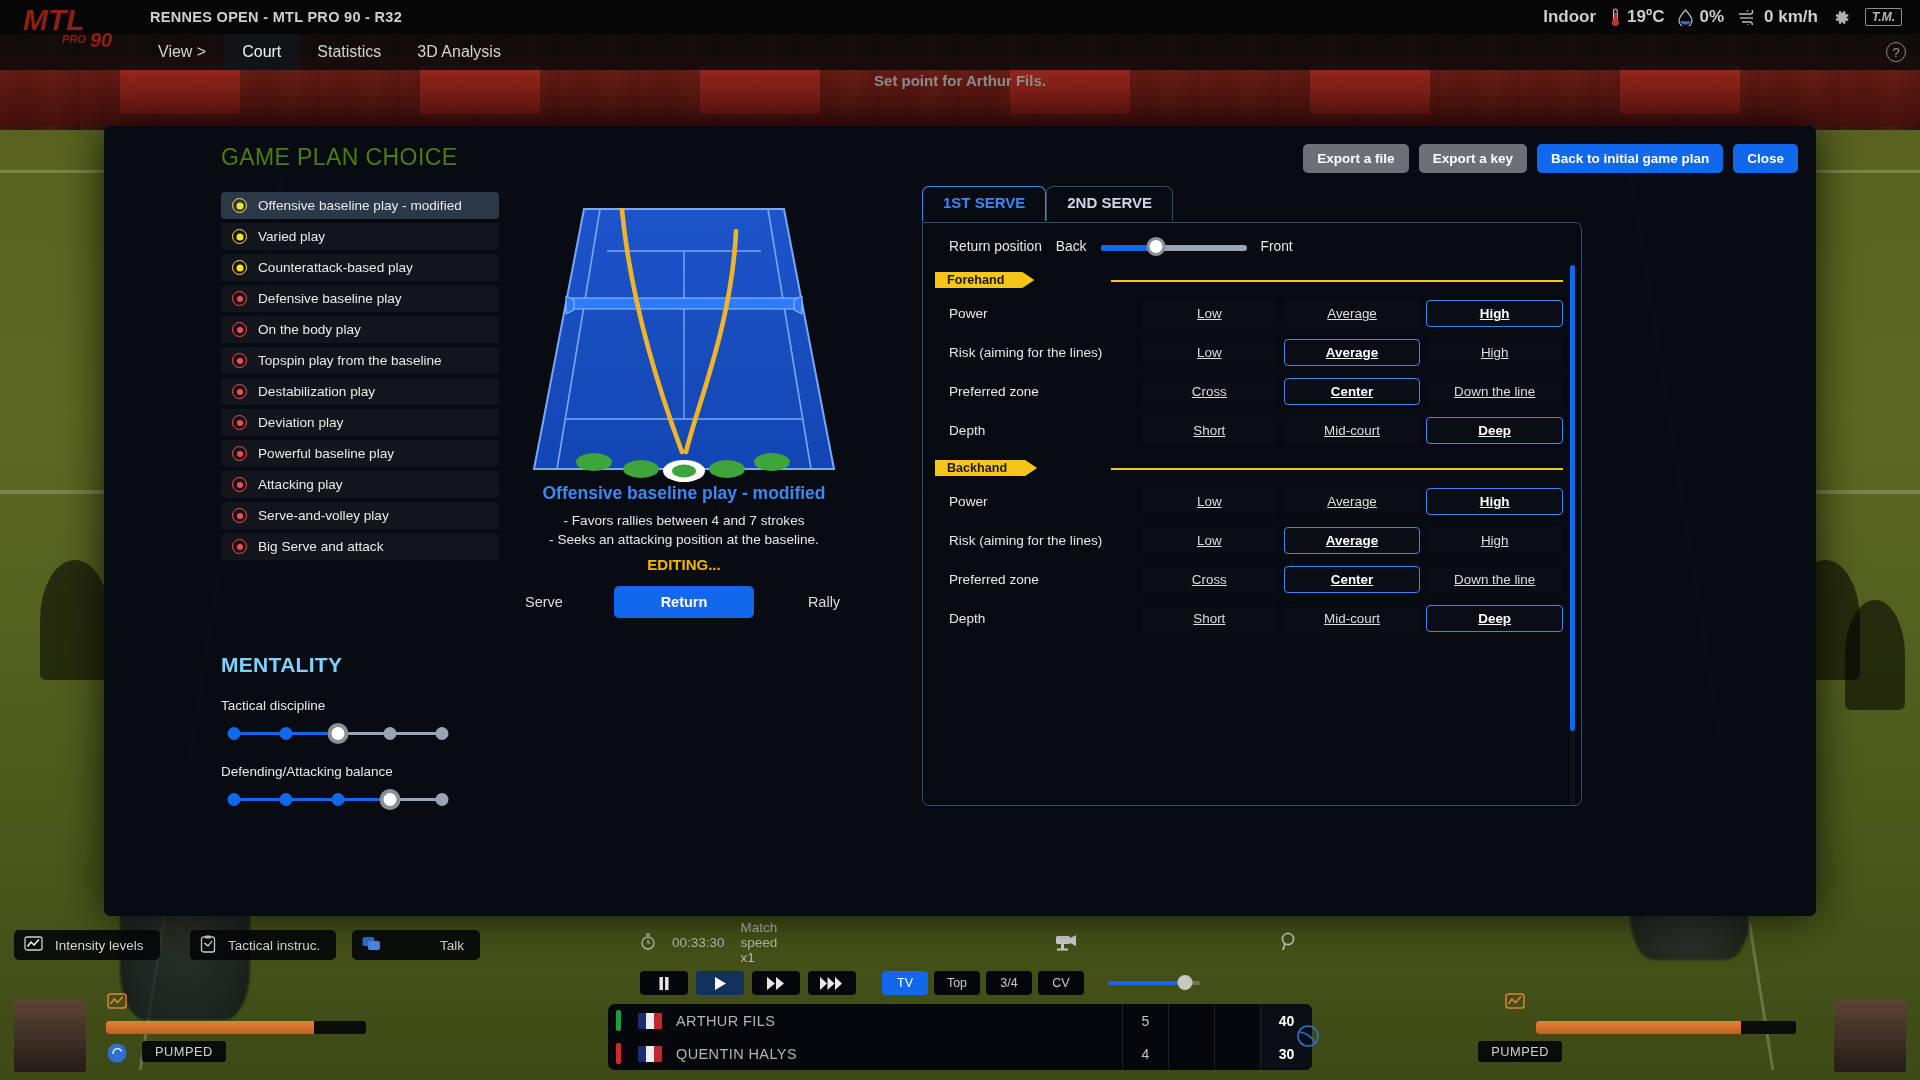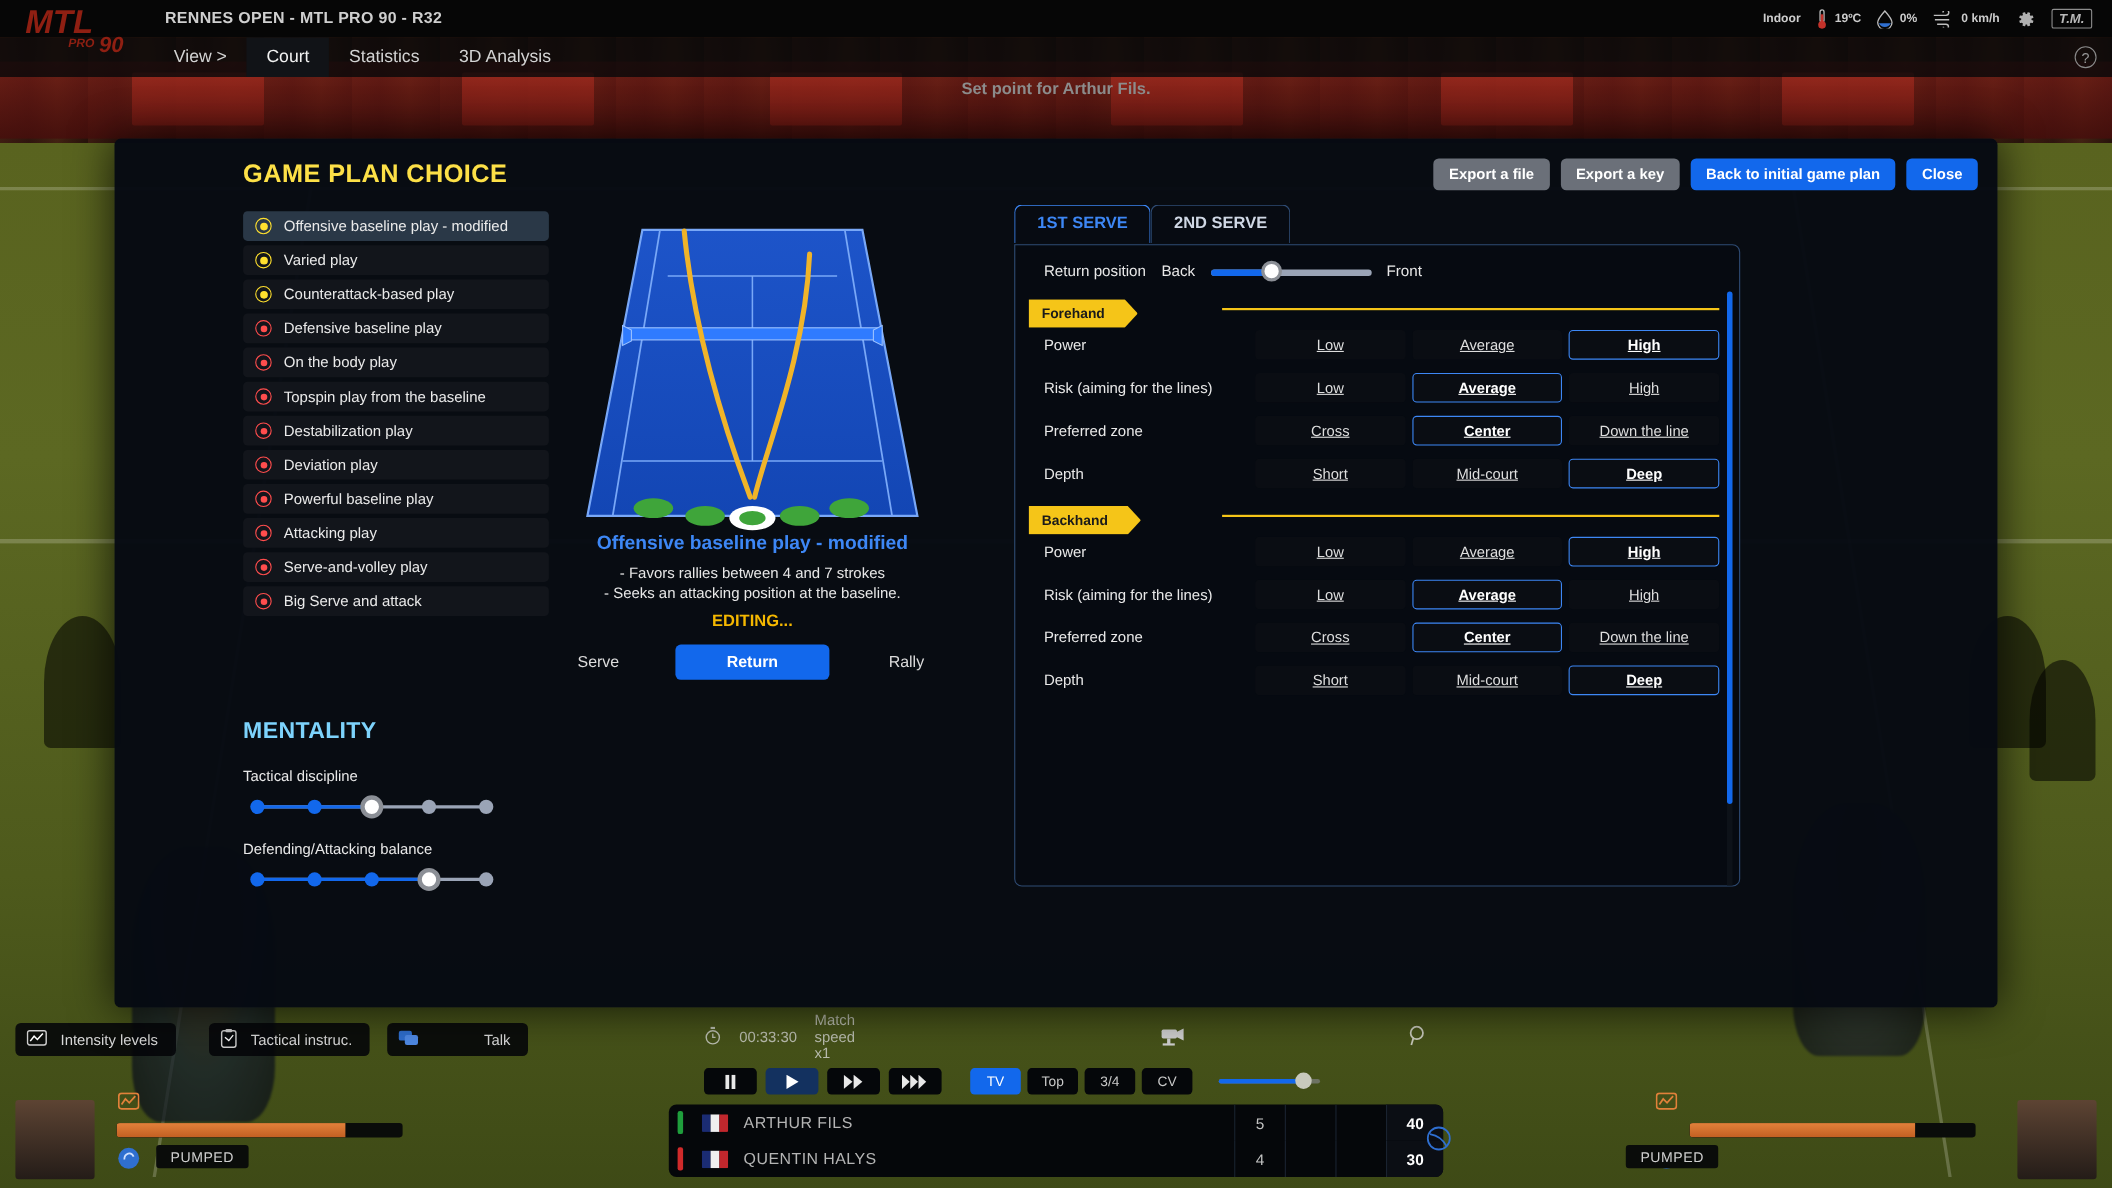--- a/index.html
+++ b/index.html
@@ -64,21 +64,21 @@
   }
   #logo {
     position:absolute; left:22px; top:2px; width:110px; height:50px;
     z-index:45;
   }
   #match-title {
     margin-left: 150px;
     color:#cfcfcf; font-size:14.5px; font-weight:bold; letter-spacing:.3px;
   }
   #top-right { margin-left:auto; display:flex; align-items:center; gap:14px; padding-right:18px; }
-  .tr-item { display:flex; align-items:center; gap:6px; color:#cccccc; font-size:11px; font-weight:bold; }
+  .tr-item { display:flex; align-items:center; gap:6px; color:#cccccc; font-size:17px; font-weight:bold; }
   .tr-icon { display:inline-flex; align-items:center; justify-content:center; }
 
   #navbar {
     position:absolute; left:0; top:34px; width:1920px; height:36px;
     background: rgba(8,8,10,.82);
     display:flex; align-items:stretch; z-index:40;
   }
   .nav-item {
     display:flex; align-items:center; padding: 0 18px;
     color:#d3d3d3; font-size:16px; cursor:pointer;
@@ -99,21 +99,21 @@
   
   #modal {
     position:absolute; left:104px; top:126px; width:1712px; height:790px;
     background: rgba(6,10,18,.975);
     border-radius: 6px;
     z-index: 60;
     box-shadow: 0 0 40px rgba(0,0,0,.75);
   }
   #modal-title {
     position:absolute; left:117px; top:18px;
-    color:#fde047; font-size:23px; font-weight:bold; letter-spacing:.4px;
+    color:#4d7c0f; font-size:23px; font-weight:normal; letter-spacing:.4px;
   }
   #modal-actions {
     position:absolute; right:18px; top:18px; display:flex; gap:10px;
   }
   .btn {
     border:none; border-radius:5px; padding:7px 14px;
     font-family:"Liberation Sans", sans-serif;
     font-size:13.5px; font-weight:bold; cursor:pointer; color:#ffffff;
   }
   .btn-grey { background:#6b7079; }
@@ -184,21 +184,21 @@
   }
   #return-pos-row { display:flex; align-items:center; gap:14px; padding:16px 0 8px 26px; }
   .rp-label { color:#e8e8e8; font-size:13.8px; }
   .rp-slider { position:relative; width:146px; height:14px; }
   .rp-track { position:absolute; left:0; right:0; top:5px; height:6px; background:#9aa4b6; border-radius:3px; }
   .rp-fill { position:absolute; left:0; top:5px; height:6px; background:#1268ec; border-radius:3px; }
   .rp-handle { position:absolute; top:-3px; width:19px; height:19px; border-radius:50%; background:#fff; border:3px solid #8b8f96; transform:translateX(-50%); box-sizing:border-box; }
 
   .wing-header { position:relative; height:18px; margin:10px 0 4px 0; }
   .wing-tag {
-    position:absolute; left:12px; top:0; height:26px; padding:0 30px 0 12px;
+    position:absolute; left:12px; top:0; height:16px; padding:0 30px 0 12px;
     background:#f5c518; color:#1a1a1a; font-size:12.6px; font-weight:bold;
     display:flex; align-items:center;
     clip-path: polygon(0 0, calc(100% - 12px) 0, 100% 50%, calc(100% - 12px) 100%, 0 100%);
   }
   .wing-rule { position:absolute; left:188px; right:18px; top:8px; height:1.5px; background:#f5c518; }
 
   .opt-row { display:flex; align-items:center; height:39px; padding: 0 18px 0 26px; }
   .opt-label { color:#e8e8e8; font-size:13.6px; width:192px; flex:0 0 auto; }
   .opt-group { display:flex; gap:6px; flex:1; }
   .opt-btn {

